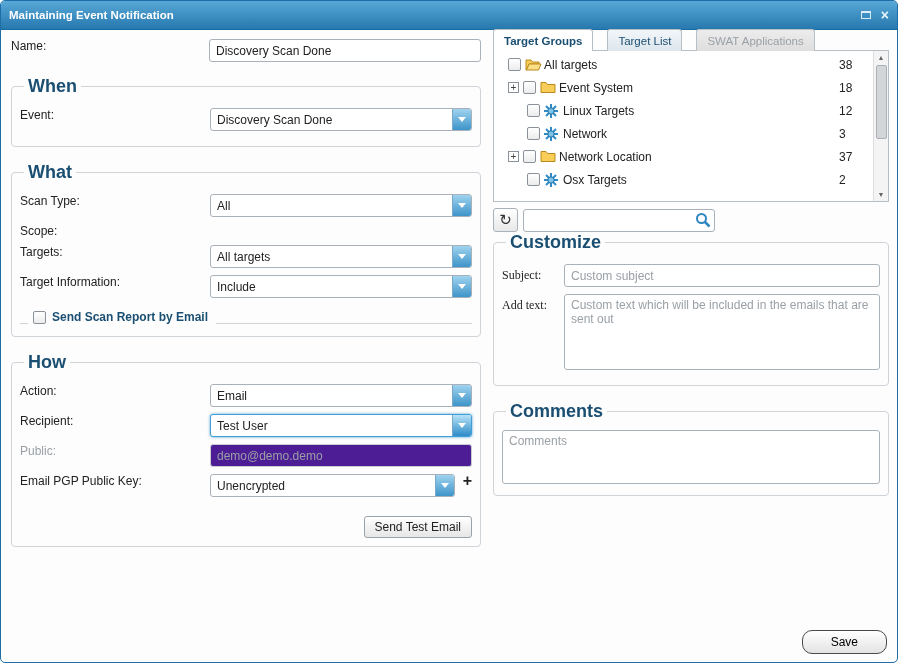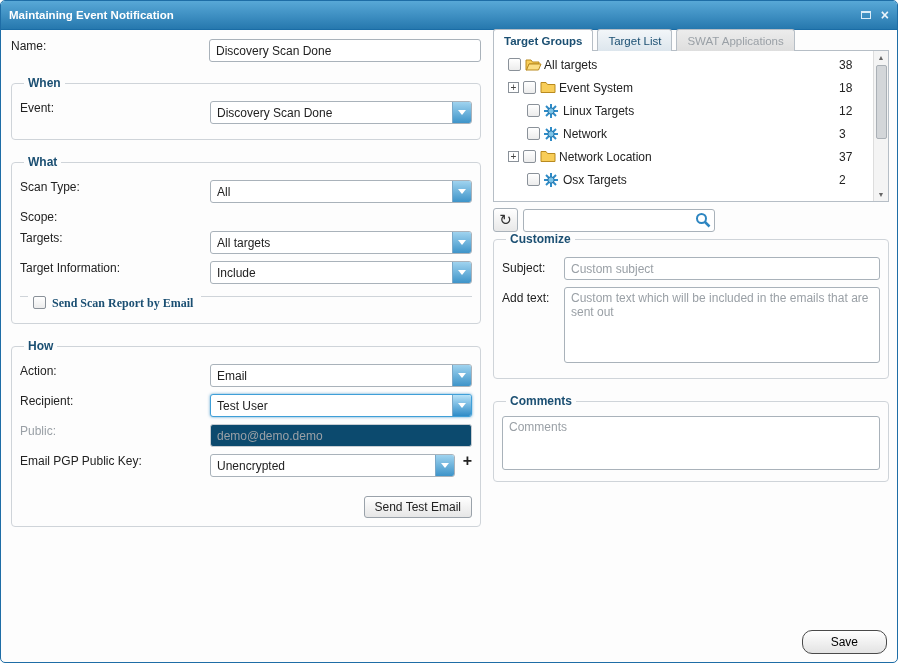--- a/index.html
+++ b/index.html
@@ -40,38 +40,38 @@
   .right { position: absolute; top: 28px; left: 492px; width: 396px; }
 
   fieldset {
     border: 1px solid #cfd4d9;
     border-radius: 4px;
     padding: 4px 8px 8px 8px;
     margin-bottom: 15px;
     background: transparent;
   }
   legend {
-    color: #1b4f72; font-weight: bold; font-size: 12px;
+    color: #1b4f72; font-weight: bold; font-size: 18px;
     padding: 0 4px; margin-left: 4px;
   }
 
   .frow { display: flex; align-items: flex-start; margin: 7px 0; }
   .frow > label { width: 190px; flex: none; }
   .name-row { margin: 8px 0 14px 0; }
   .name-row > label { width: 198px; }
 
   input[type=text], textarea {
     font-family: "Liberation Sans", sans-serif;
     font-size: 12px; color: #222;
     border: 1px solid #a9b2ba; border-radius: 3px;
     padding: 3px 6px; background: #fff; outline: none;
   }
   ::placeholder { color: #9aa0a6; opacity: 1; }
   .ti { flex: 1; height: 23px; }
-  .ti.disabled { border-color: #c9ced3; color: #9aa0a6; background: #0c4a6e; }
+  .ti.disabled { border-color: #c9ced3; color: #9aa0a6; background: #4c1d95; }
   label.disabled { color: #9aa0a6; }
 
   
   .combo {
     flex: 1; height: 23px;
     border: 1px solid #a9b2ba; border-radius: 3px;
     background: #fff;
     display: flex; align-items: center;
     cursor: pointer; overflow: hidden;
   }
@@ -97,42 +97,42 @@
 
   
   .cb {
     width: 13px; height: 13px; flex: none;
     border: 1px solid #8a9199; border-radius: 2px;
     background: linear-gradient(#fff, #ececec);
     display: inline-block; cursor: pointer;
   }
 
   
-  .sep-row { display: flex; align-items: flex-start; margin: 12px 0 4px 0; font-family: Liberation Serif, serif; }
+  .sep-row { display: flex; align-items: flex-end; margin: 12px 0 4px 0; }
   .sep-row .line { height: 1px; background: #cfd4d9; }
   .sep-row .line.short { width: 8px; margin-right: 5px; }
   .sep-row .line.grow { flex: 1; margin-left: 8px; }
   .sep-label { color: #1b4f72; font-weight: bold; margin-left: 6px; }
 
   .pgp-combo { max-width: 245px; }
   .plus {
     font-size: 16px; font-weight: bold; color: #222;
     margin-left: 8px; cursor: pointer; line-height: 14px;
   }
   .btn-row { display: flex; justify-content: flex-end; margin-top: 19px; }
   .btn {
     font-family: "Liberation Sans", sans-serif;
     font-size: 12px; color: #222;
     border: 1px solid #9aa2aa; border-radius: 3px;
     background: linear-gradient(#fff, #e6e6e6);
     padding: 3px 10px; cursor: pointer;
   }
 
   
-  .tabs { display: flex; gap: 4px; position: relative; z-index: 2; }
+  .tabs { display: flex; gap: 14px; position: relative; z-index: 2; }
   .tab {
     font-size: 11.5px; padding: 5px 10px 4px 10px;
     border: 1px solid #b6bec6; border-bottom: none;
     border-radius: 3px 3px 0 0;
     background: linear-gradient(#f2f6f9, #dde6ed);
     color: #1b4f72; cursor: pointer; margin-bottom: -1px;
   }
   .tab.active { background: #fff; font-weight: bold; }
   .tab.disabled { color: #9aa0a6; background: linear-gradient(#ececec, #dedede); cursor: default; }
 
@@ -177,21 +177,21 @@
   .search-wrap { position: relative; width: 192px; }
   .search-wrap input { width: 100%; height: 23px; padding-right: 24px; }
   .search-btn {
     position: absolute; right: 3px; top: 3px;
     width: 18px; height: 17px;
     border: none; background: transparent; cursor: pointer; padding: 0;
   }
 
   
   .cust-row { display: flex; margin: 7px 0; }
-  .cust-row > label { width: 62px; flex: none; padding-top: 4px; }
+  .cust-row > label { width: 62px; flex: none; padding-top: 4px; font-family: Liberation Serif, serif; }
   .cust-row input { flex: 1; height: 23px; }
   .cust-row textarea { flex: 1; height: 76px; resize: none; }
   .comments-box { width: 100%; height: 54px; resize: none; margin-top: 4px; }
 
   
   .save-btn {
     position: absolute; right: 10px; bottom: 8px;
     font-family: "Liberation Sans", sans-serif; font-size: 12px;
     padding: 4px 28px;
     border: 1px solid #4a4a4a; border-radius: 10px;

